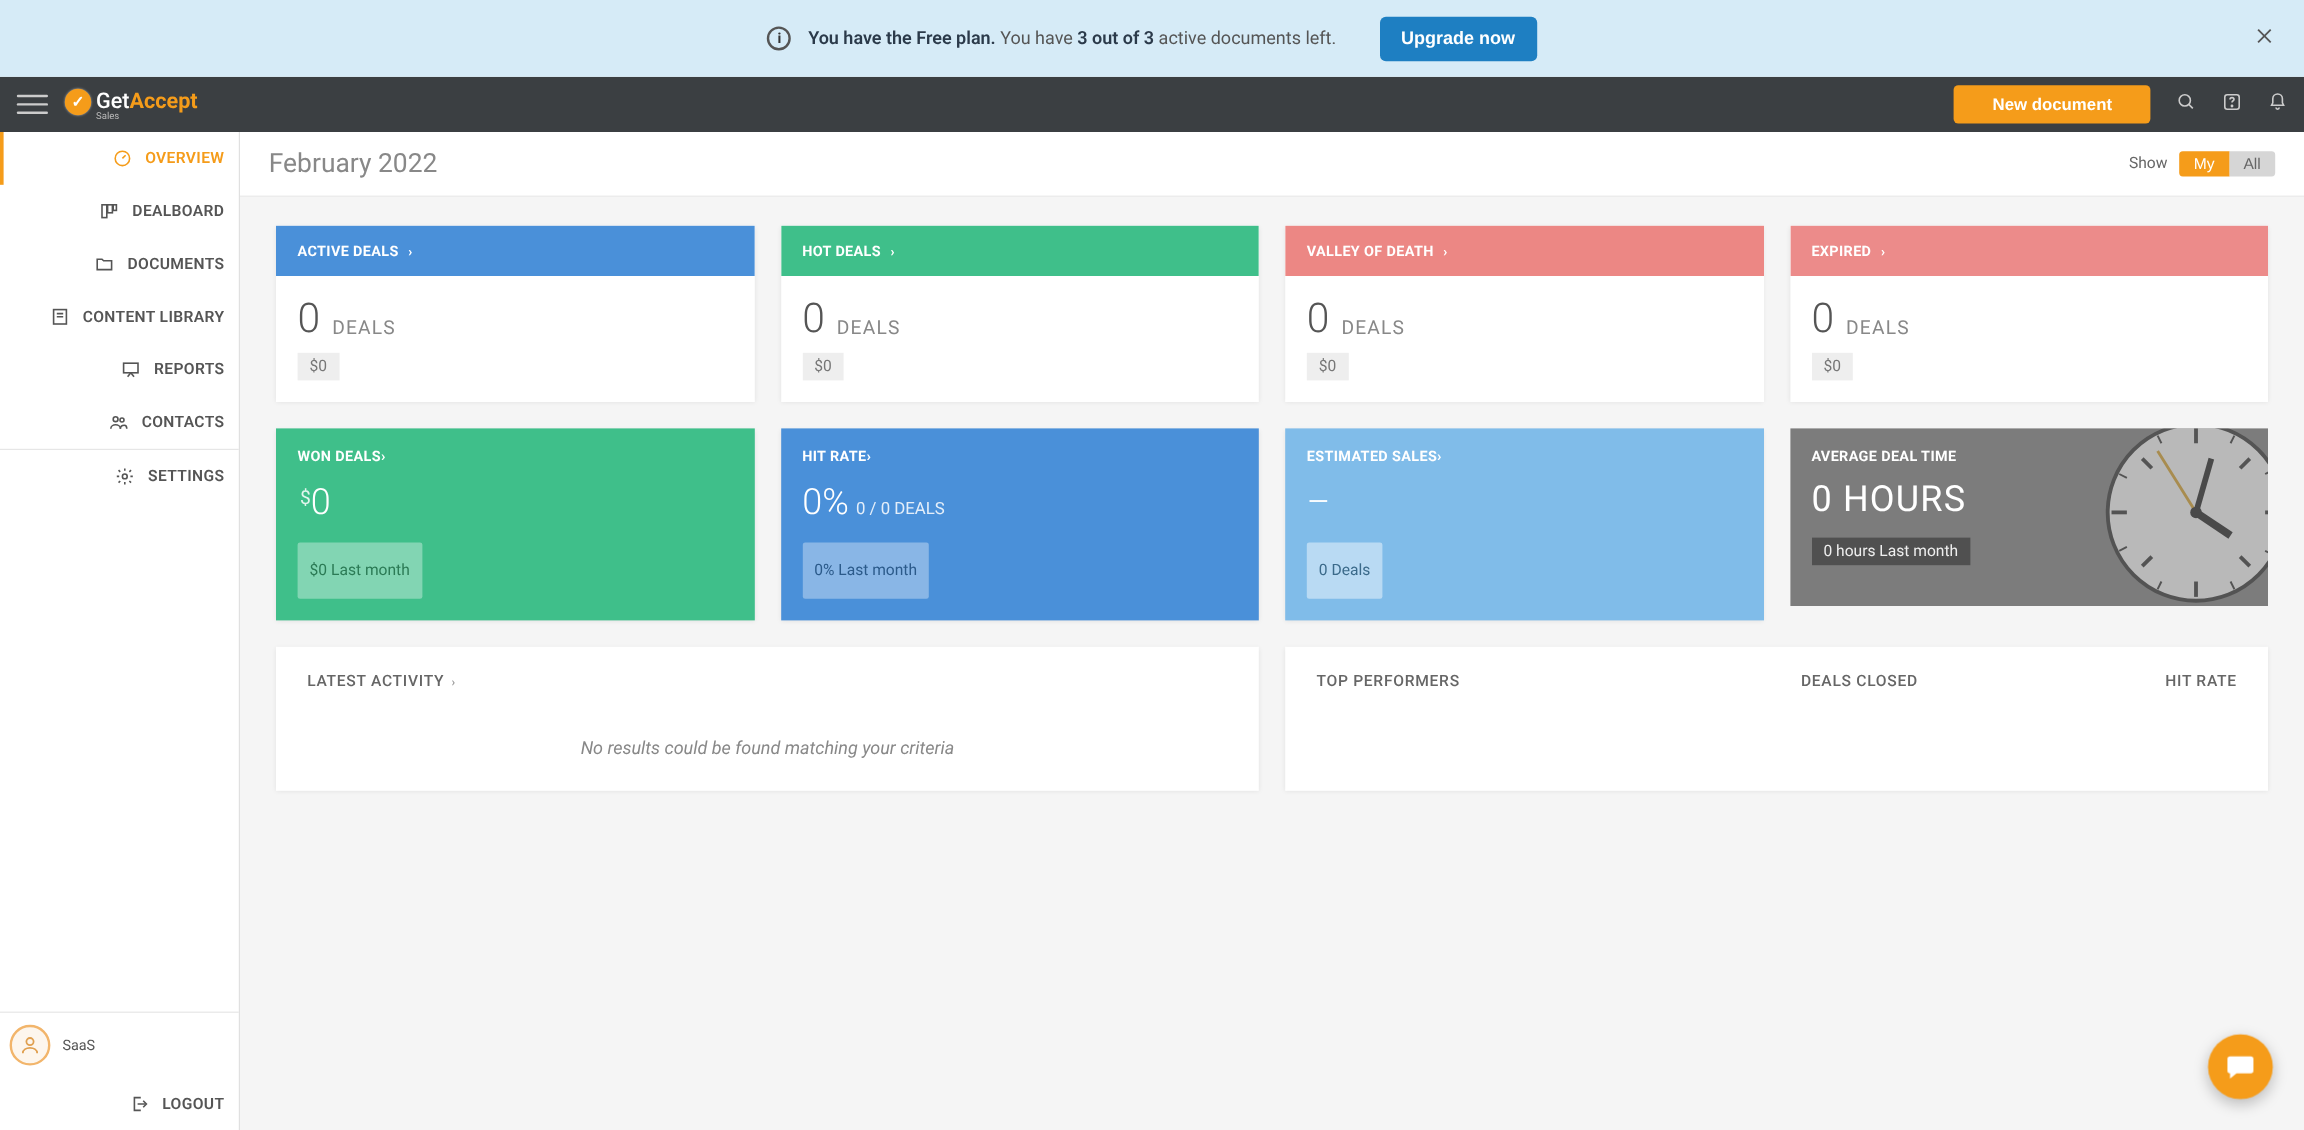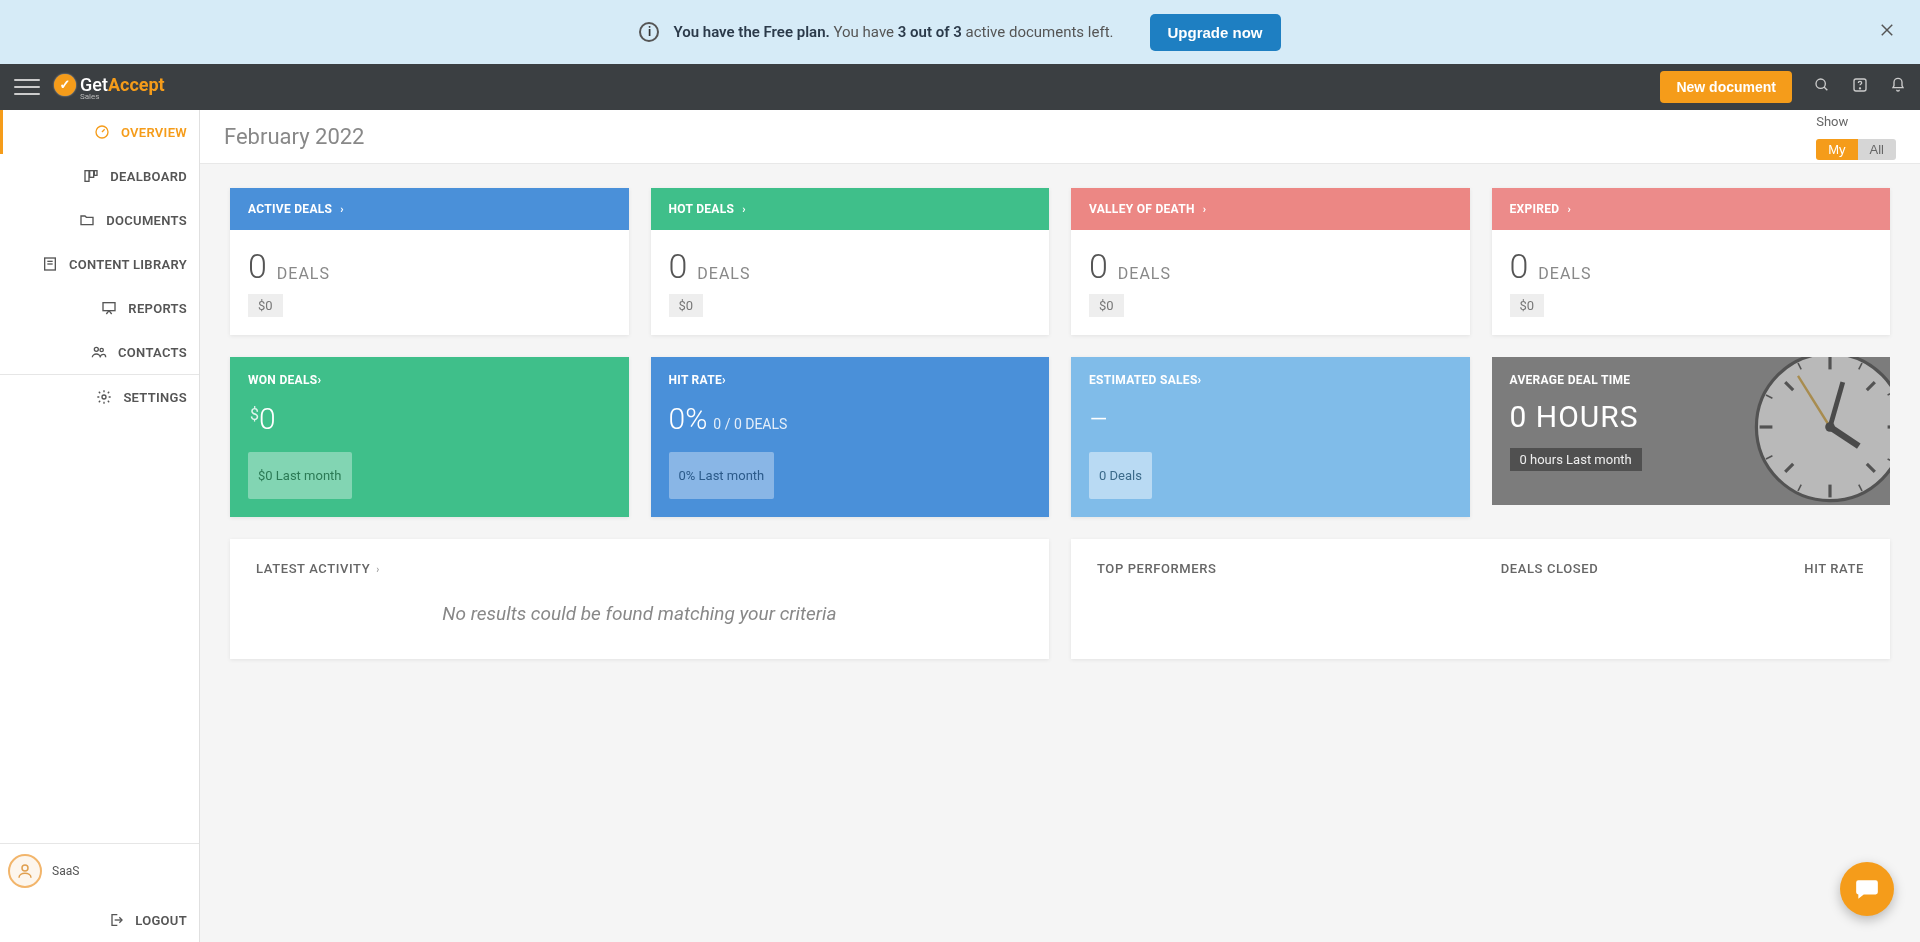--- a/index.html
+++ b/index.html
@@ -17,41 +17,41 @@
 .topbar { background: #3b3f42; height: 46px; display: flex; align-items: center; padding: 0 14px; }
 .hamburger { width: 26px; cursor: pointer; margin-right: 14px; }
 .hamburger span { display: block; height: 2px; background: #ccc; margin: 5px 0; border-radius: 1px; }
 .logo { display: flex; align-items: center; }
 .logo-check { width: 22px; height: 22px; background: #f59c1a; border-radius: 50%; display:flex; align-items:center; justify-content:center; color:#fff; font-weight:bold; margin-right:4px; box-shadow: 0 0 2px rgba(255,255,255,0.6); font-size:13px;}
 .logo-text { font-size: 18px; font-weight: 500; }
 .logo-get { color: #fff; }
 .logo-accept { color: #f59c1a; font-weight: 700;}
 .logo-sub { color:#bbb; font-size:8px; display:block; margin-top:-4px; margin-left:26px;}
 .topbar-spacer { flex: 1; }
-.new-doc-btn { background: #f59c1a; color:#fff; border:none; padding: 8px 16px; font-size:14px; font-weight:600; border-radius:4px; cursor:pointer; }
+.new-doc-btn { background: #f59c1a; color:#fff; border:none; padding: 8px 32px; font-size:14px; font-weight:600; border-radius:4px; cursor:pointer; }
 .topbar-icon { color: #ccc; margin-left: 22px; cursor: pointer; }
 
 
 .layout { display: flex; height: calc(100vh - 110px); }
 .sidebar { width: 200px; background: #fff; border-right: 1px solid #e0e0e0; display: flex; flex-direction: column; }
 .sidebar-inner { flex: 1; }
 .sidebar-item { display: flex; align-items: center; padding: 14px 12px; font-size: 13px; font-weight: 600; color: #555; border-bottom: 0 solid #eee; cursor: pointer; letter-spacing: .3px; justify-content: flex-end;}
 .sidebar-item.active { color: #f59c1a; border-left: 3px solid #f59c1a; padding-left: 9px; }
 .sidebar-item .si-icon { width: 18px; margin-right: 10px; display:inline-flex; justify-content:center; }
 .sidebar-divider { border-top: 1px solid #e6e6e6; }
 .sidebar-bottom { border-top: 1px solid #e6e6e6; }
 .user-block { display:flex; align-items:center; padding: 10px 8px; }
 .avatar { width:34px; height:34px; border:2px solid #f2b56b; border-radius:50%; display:flex; align-items:center; justify-content:center; color:#e0a050; background:#fdf6ed; margin-right:10px;}
 .user-name { font-size:12px; color:#555;}
 
 
 .main { flex: 1; overflow: auto; }
 .main-header { background:#fff; height: 54px; display:flex; align-items:center; padding: 0 24px; border-bottom:1px solid #e8e8e8;}
 .page-title { font-size: 22px; color: #888; font-weight:400; }
-.header-right { margin-left:auto; display:flex; gap:10px;flex-direction:column;}
+.header-right { margin-left:auto; display:flex; align-items:center; gap:10px;}
 .show-label { font-size: 13px; color: #666; }
 .toggle-group { display:flex; }
 .toggle-btn { padding: 3px 12px; font-size: 13px; border:none; cursor:pointer; }
 .toggle-my { background:#f59c1a; color:#fff; border-radius: 3px 0 0 3px;}
 .toggle-all { background:#d6d6d6; color:#666; border-radius: 0 3px 3px 0;}
 
 .content { padding: 24px 30px; }
 .card-row { display: grid; grid-template-columns: repeat(4, 1fr); gap: 22px; margin-bottom: 22px; }
 .card { background:#fff; box-shadow: 0 1px 4px rgba(0,0,0,0.08); overflow:hidden; }
 .card-header { padding: 14px 18px; font-size: 12px; font-weight: 700; color:#fff; letter-spacing:.3px; display:flex; align-items:flex-end; cursor:pointer;}
@@ -80,21 +80,21 @@
 .avg-card { position:relative; background:#7c7c7c; color:#fff; padding: 16px 18px 18px; height: 148px; overflow:hidden;}
 .avg-card .title { font-size:12px; font-weight:700; letter-spacing:.3px;}
 .avg-card .big { font-size:30px; font-weight:400; margin-top:12px; letter-spacing:1px;}
 .avg-card .badge2 { background: rgba(0,0,0,0.35); color:#eee; display:inline-block; padding:4px 10px; font-size:13px; margin-top: 14px;}
 .clock { position:absolute; right:-20px; top:-10px; width:160px; height:160px; opacity:.55;}
 
 .bottom-row { display:grid; grid-template-columns: 1fr 1fr; gap: 22px; }
 .panel { background:#fff; box-shadow: 0 1px 4px rgba(0,0,0,0.08); padding: 22px 26px; min-height: 120px;}
 .panel-header { font-size:13px; color:#666; letter-spacing: .6px; font-weight:500;}
 .panel-header .chev { margin-left:6px; font-size:10px; color:#999;}
-.empty { text-align:center; font-style: italic; color:#888; margin-top: 26px; font-size:19px;}
+.empty { text-align:center; font-style: italic; color:#888; margin-top: 38px; font-size:15px;}
 .perf-cols { display:flex; font-size:13px; color:#666; letter-spacing:.6px;}
 .perf-cols .c1{ width:44%;} .perf-cols .c2{ width:30%; text-align:center;} .perf-cols .c3{ width:26%; text-align:right;}
 
 .svg-icon { width:16px; height:16px; }
 
 
 .fab { position:fixed; right:26px; bottom:26px; width:54px; height:54px; background:#f59c1a; border-radius:50%; display:flex; align-items:center; justify-content:center; box-shadow: 0 4px 12px rgba(0,0,0,0.25); cursor:pointer;}
 .fab svg { width:26px; height:26px; color:#fff;}
 
 </style>

